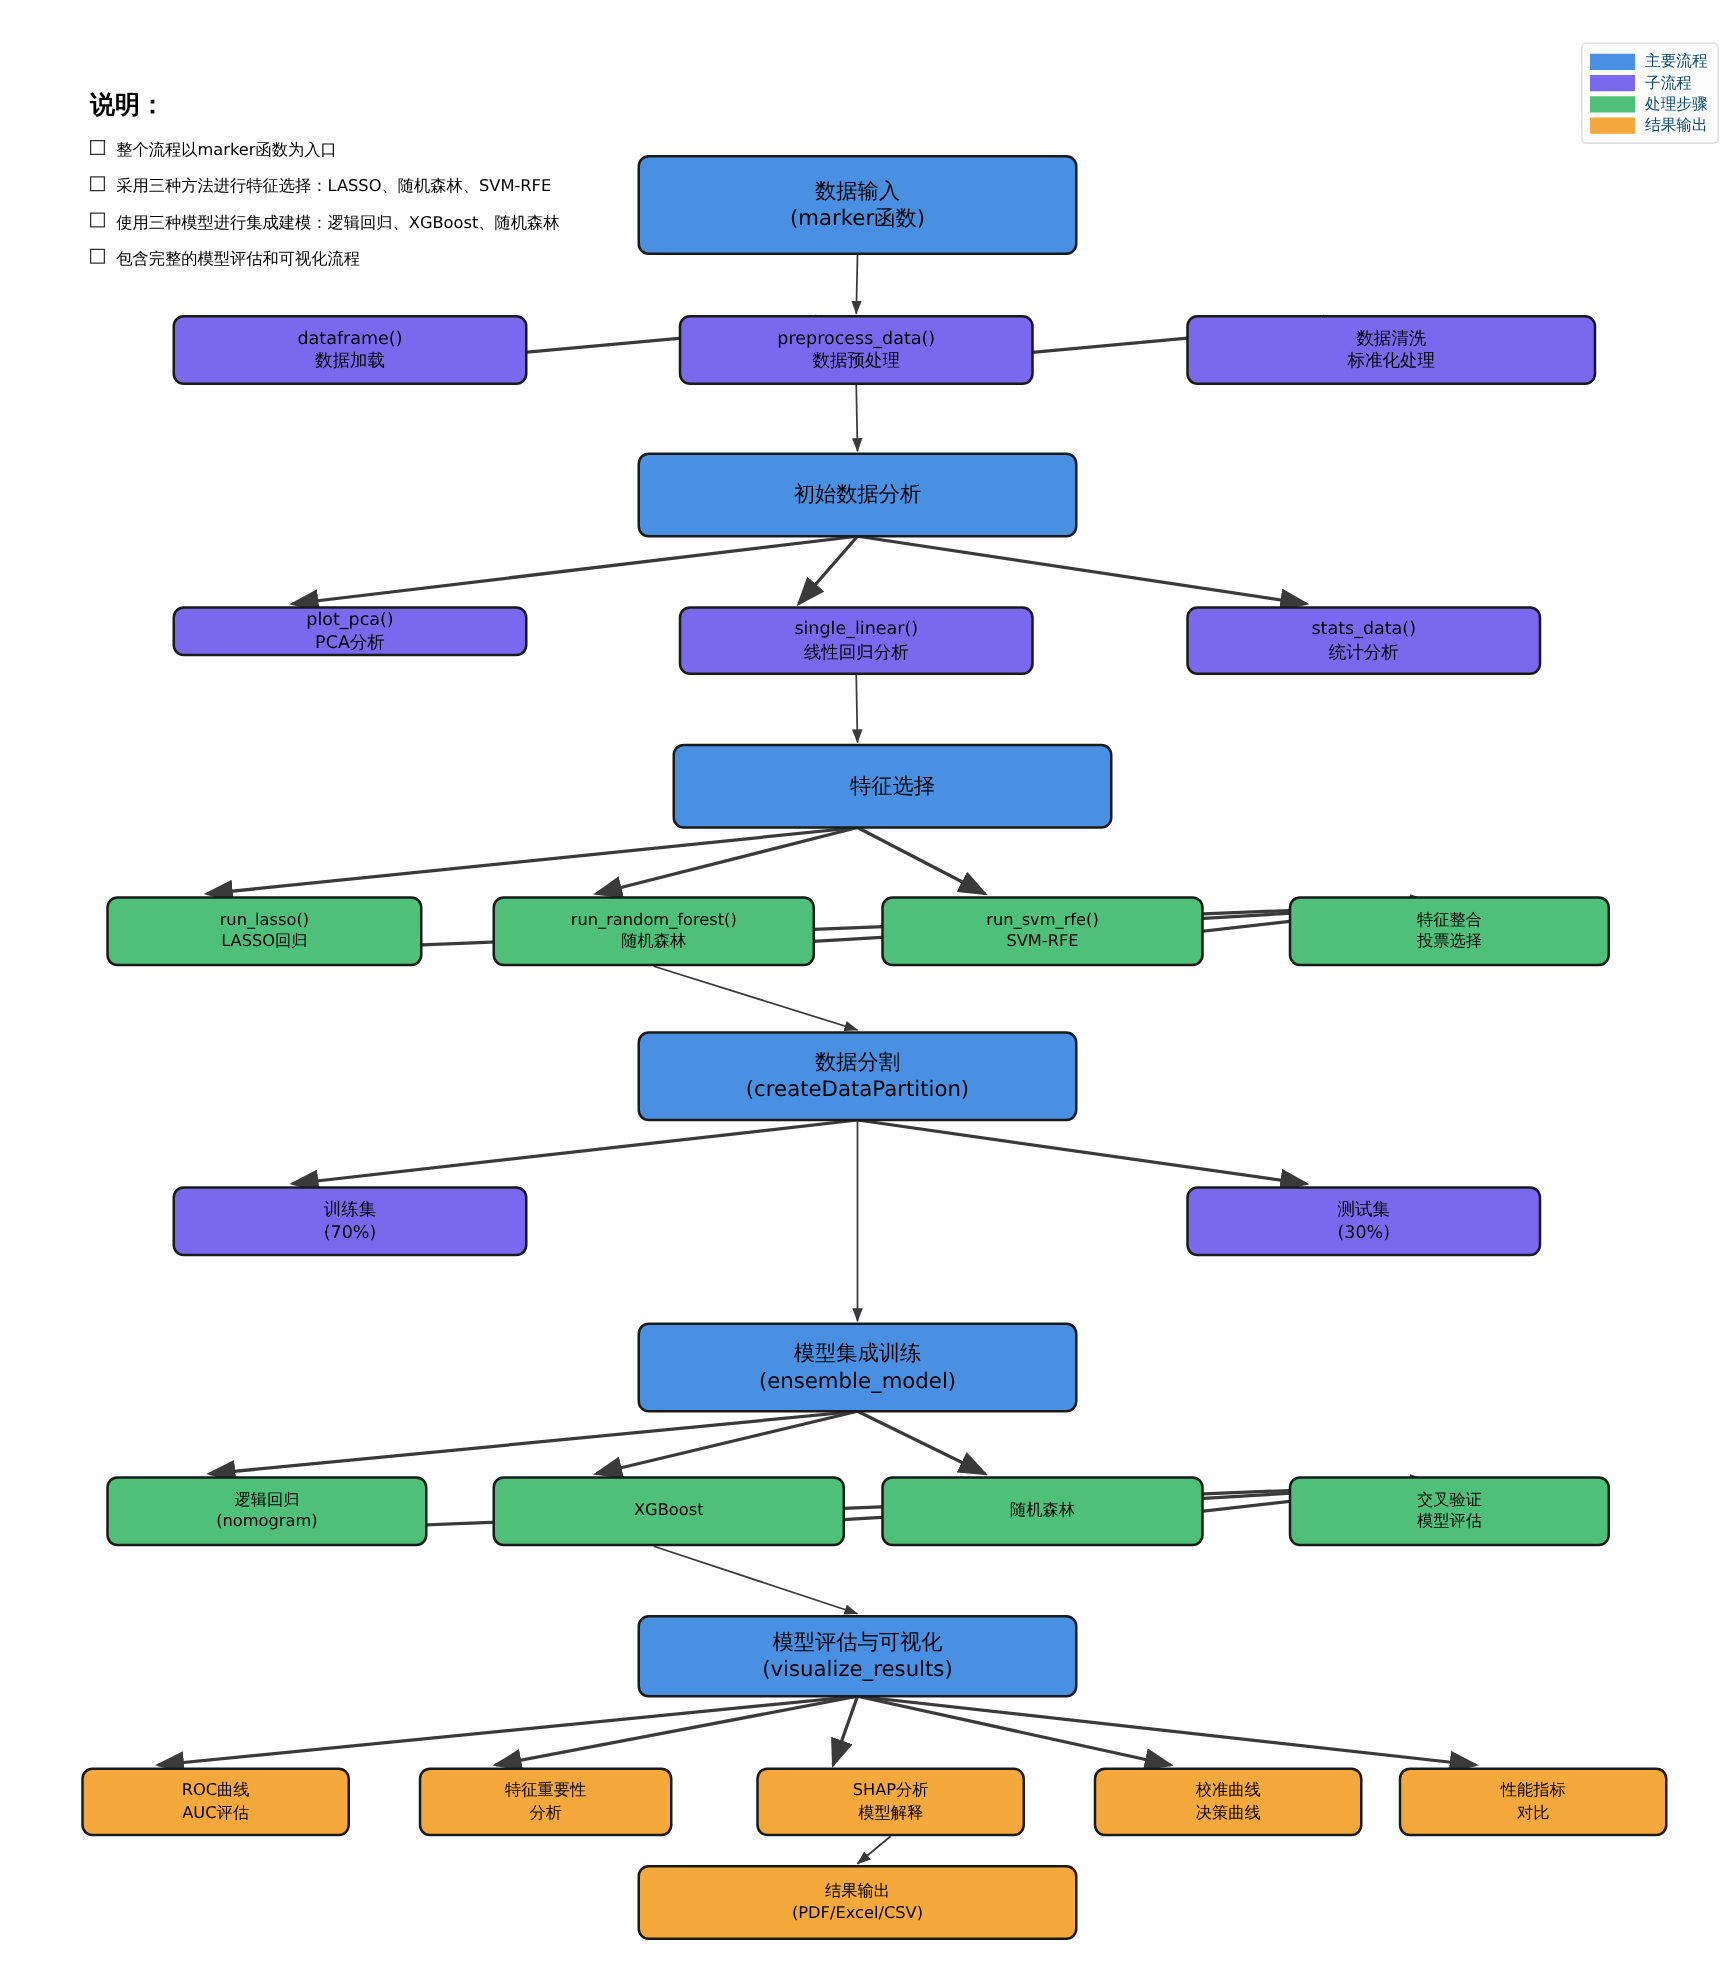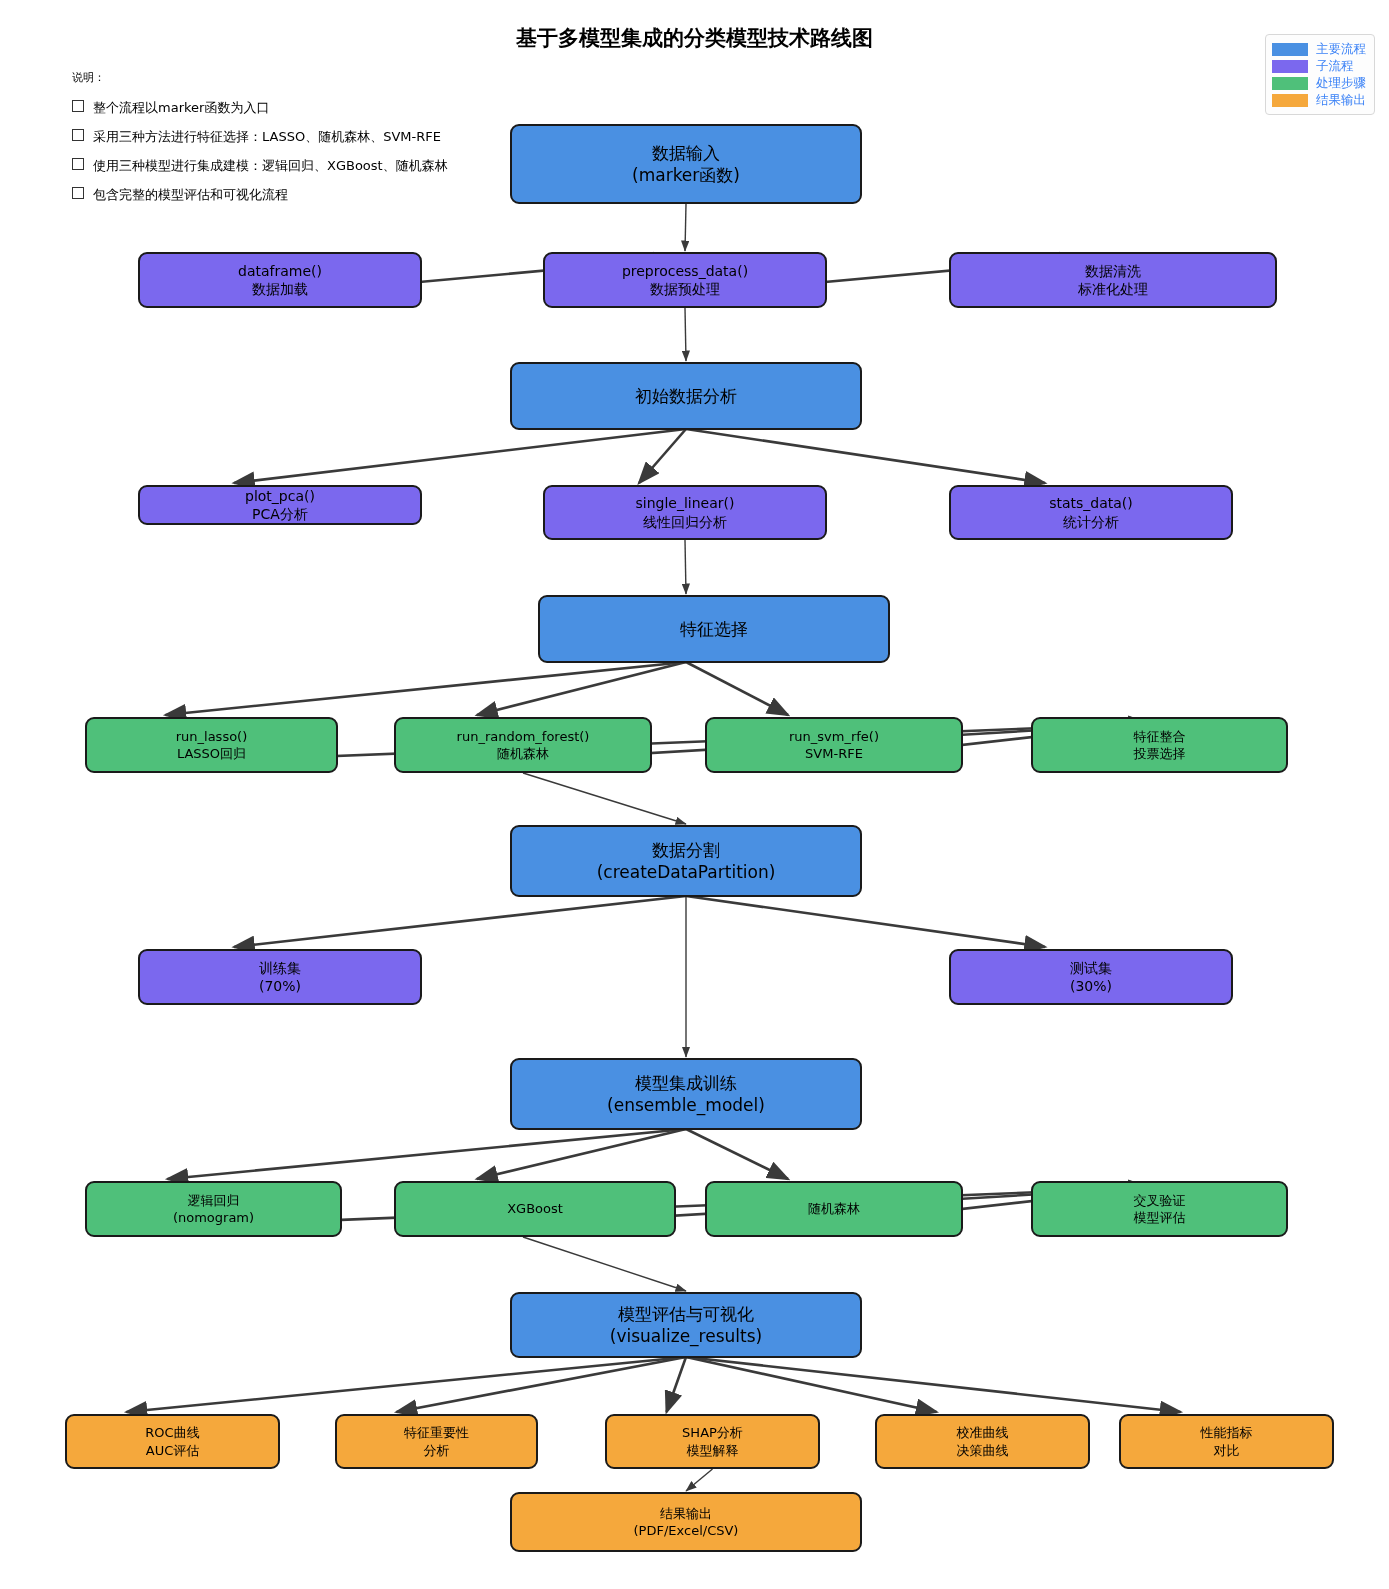--- a/index.html
+++ b/index.html
@@ -64,22 +64,23 @@
     z-index: 4;
   }
   #notes {
     position: absolute;
     left: 72px;
     top: 70px;
     z-index: 4;
     color: #000;
   }
   #notes .notes-title {
-    font-size: 11px;
+    font-size: 20px;
     margin-bottom: 14px;
+    font-weight: bold;
   }
   #notes .note-item {
     font-size: 13px;
     margin-bottom: 11px;
     white-space: nowrap;
   }
   #notes .note-box {
     display: inline-block;
     width: 10px;
     height: 10px;
@@ -104,21 +105,21 @@
     margin: 1px 0;
   }
   #legend .legend-swatch {
     width: 36px;
     height: 13px;
     margin-right: 8px;
     flex: 0 0 auto;
   }
   #legend .legend-label {
     font-size: 12.5px;
-    color: #3b82f6;
+    color: #0c4a6e;
     white-space: nowrap;
   }
 </style>
 </head>
 <body>
 
 <div id="canvas">
 
   <svg id="edges" viewBox="0 0 1389 1589">
     <defs>
@@ -157,21 +158,20 @@
         <line x1="523" y1="1237" x2="686" y2="1291" stroke="#3a3a3a" stroke-width="1.4" marker-end="url(#arrowheadThin)"></line>
         <line x1="686" y1="1357" x2="126.5" y2="1412" stroke="#3a3a3a" stroke-width="2.6" marker-end="url(#arrowhead)"></line>
         <line x1="686" y1="1357" x2="396.5" y2="1412" stroke="#3a3a3a" stroke-width="2.6" marker-end="url(#arrowhead)"></line>
         <line x1="686" y1="1357" x2="666.5" y2="1412" stroke="#3a3a3a" stroke-width="2.6" marker-end="url(#arrowhead)"></line>
         <line x1="686" y1="1357" x2="936.5" y2="1412" stroke="#3a3a3a" stroke-width="2.6" marker-end="url(#arrowhead)"></line>
         <line x1="686" y1="1357" x2="1180.5" y2="1412" stroke="#3a3a3a" stroke-width="2.6" marker-end="url(#arrowhead)"></line>
         <line x1="712.5" y1="1469" x2="686" y2="1491" stroke="#3a3a3a" stroke-width="1.4" marker-end="url(#arrowheadThin)"></line>
       </g>
   </svg>
 
-  <div id="title">基于多模型集成的分类模型技术路线图</div>
 
   <div id="notes">
     <div class="notes-title">说明：</div>
     <div class="note-item">
       <span class="note-box"></span><span>整个流程以marker函数为入口</span>
     </div>
     <div class="note-item">
       <span class="note-box"></span><span>采用三种方法进行特征选择：LASSO、随机森林、SVM-RFE</span>
     </div>
     <div class="note-item">

